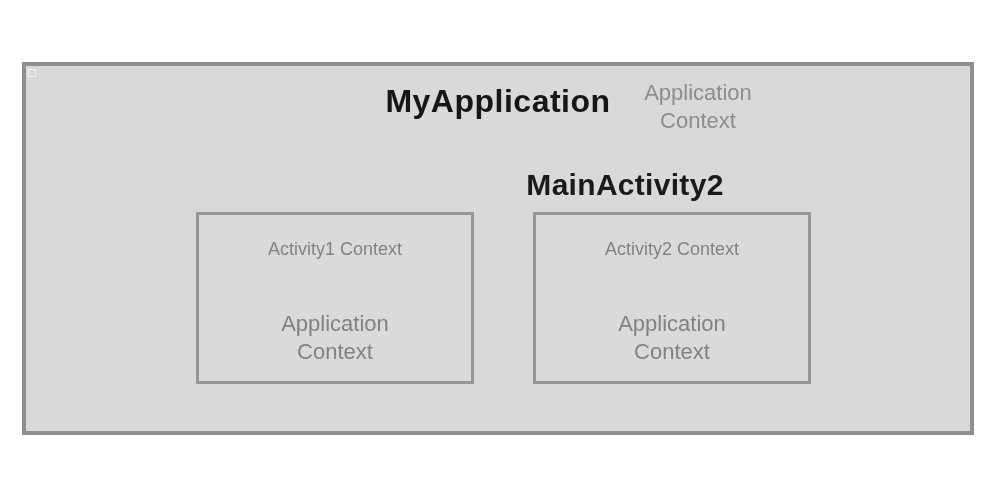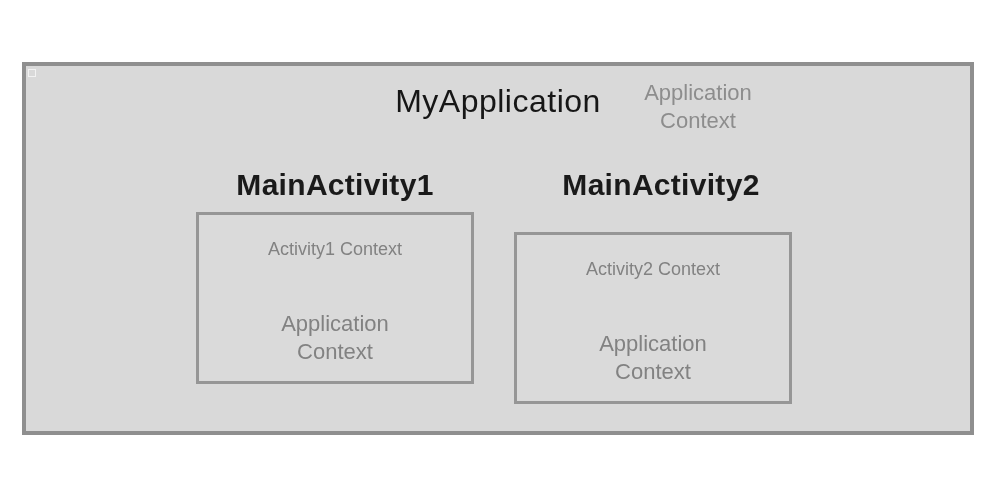--- a/index.html
+++ b/index.html
@@ -35,21 +35,21 @@
     border: 1px solid #f2f2f2;
   }
   .app-title {
     position: absolute;
     left: 0;
     top: 16px;
     width: 944px;
     text-align: center;
     font-size: 32px;
     line-height: 38px;
-    font-weight: normal;
+    font-weight: bold;
     color: #161616;
     letter-spacing: 0.5px;
   }
   .app-context-label {
     position: absolute;
     left: 597px;
     top: 13px;
     width: 150px;
     text-align: center;
     font-size: 22px;
@@ -61,32 +61,32 @@
     top: 100px;
     width: 278px;
     text-align: center;
     font-size: 30px;
     line-height: 37px;
     font-weight: bold;
     color: #1a1a1a;
     letter-spacing: 0.3px;
   }
   .heading-1 { left: 170px; }
-  .heading-2 { left: 496px; }
+  .heading-2 { left: 460px; }
   .inner-box {
     position: absolute;
     top: 146px;
     width: 278px;
     height: 172px;
     box-sizing: border-box;
     background: #dadada;
     border: 3px solid #969696;
   }
   .inner-box-1 { left: 170px; }
-  .inner-box-2 { left: 488px; margin-top: 20px; }
+  .inner-box-2 { left: 507px; }
   .activity-context {
     margin-top: 20px;
     text-align: center;
     font-size: 18px;
     line-height: 29px;
     color: #828282;
   }
   .app-context-inner {
     margin: 46px auto 0 auto;
     width: 150px;
@@ -101,21 +101,20 @@
 
 <div class="stage">
   <div class="outer-box">
 
     <div class="handle-artifact"></div>
 
     <div class="app-title">MyApplication</div>
 
     <div class="app-context-label">Application Context</div>
 
-    <div class="activity-heading heading-1">MainActivity1</div>
 
     <div class="activity-heading heading-2">MainActivity2</div>
 
     <div class="inner-box inner-box-1">
       <div class="activity-context">Activity1 Context</div>
       <div class="app-context-inner">Application Context</div>
     </div>
 
     <div class="inner-box inner-box-2">
       <div class="activity-context">Activity2 Context</div>

